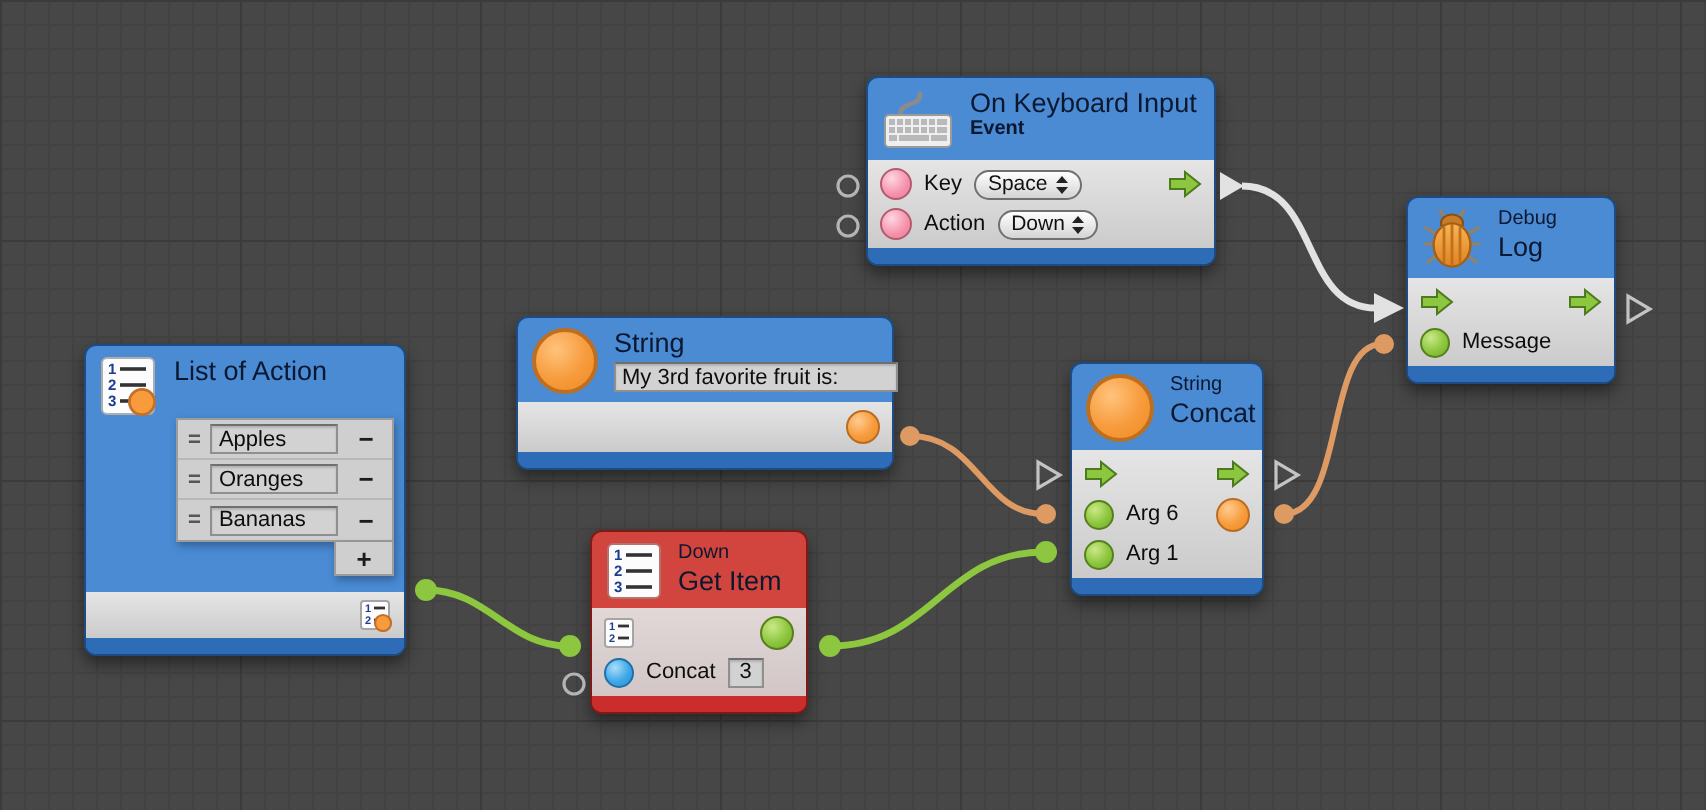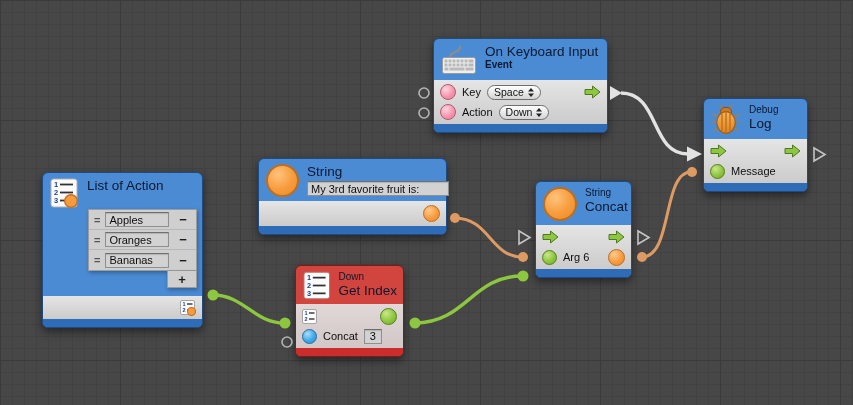--- a/index.html
+++ b/index.html
@@ -204,20 +204,24 @@
             </svg>
           <svg class="flow-arrow pushright" width="17" height="14" viewBox="0 0 17 14">
               <polygon points="1,4.5 8.5,4.5 8.5,1 16,7 8.5,13 8.5,9.5 1,9.5" fill="#8dc63f" stroke="#4e7a1e" stroke-width="1"></polygon>
             </svg>
         </div>
         <div class="row">
           <span class="pcircle p-green"></span>
           <span class="plabel">Arg 6</span>
           <span class="pcircle p-orange pushright"></span>
         </div>
+        <div class="row">
+          <span class="pcircle p-green"></span>
+          <span class="plabel">Arg 1</span>
+        </div>
       </div>
       <div class="nfoot blue"></div>
     </div>
 
     <div class="node blue" style="left:42px;top:172px;width:161px;">
       <div class="nhead" style="padding-bottom:0;">
         <svg class="hicon" width="29" height="31" viewBox="0 0 29 31">
           <rect x="1" y="1" width="26" height="28" rx="2.5" fill="#fcfcfc" stroke="#aeaeae"></rect>
           <g font-family="Liberation Sans, sans-serif" font-size="7.5" fill="#1c3d8f" font-weight="bold">
             <text x="4" y="9">1</text>
@@ -284,21 +288,21 @@
               <text x="4" y="25">3</text>
           </g>
           <g stroke="#333" stroke-width="1.8">
             <path d="M10 6.5 H23"></path>
               <path d="M10 14.5 H23"></path>
               <path d="M10 22.5 H23"></path>
           </g>
         </svg>
         <div class="htext">
           <div class="ncat">Down</div>
-          <div class="ntitle">Get Index</div>
+          <div class="ntitle">Get Item</div>
         </div>
       </div>
       <div class="nbody pinkish">
         <div class="row">
           <svg width="15" height="15" viewBox="0 0 15 15">
             <rect x="0.5" y="0.5" width="14" height="14" rx="1.5" fill="#fcfcfc" stroke="#a5a5a5"></rect>
             <g font-family="Liberation Sans, sans-serif" font-size="5.5" fill="#1c3d8f" font-weight="bold">
               <text x="2.5" y="6">1</text>
                 <text x="2.5" y="12">2</text>
             </g>

